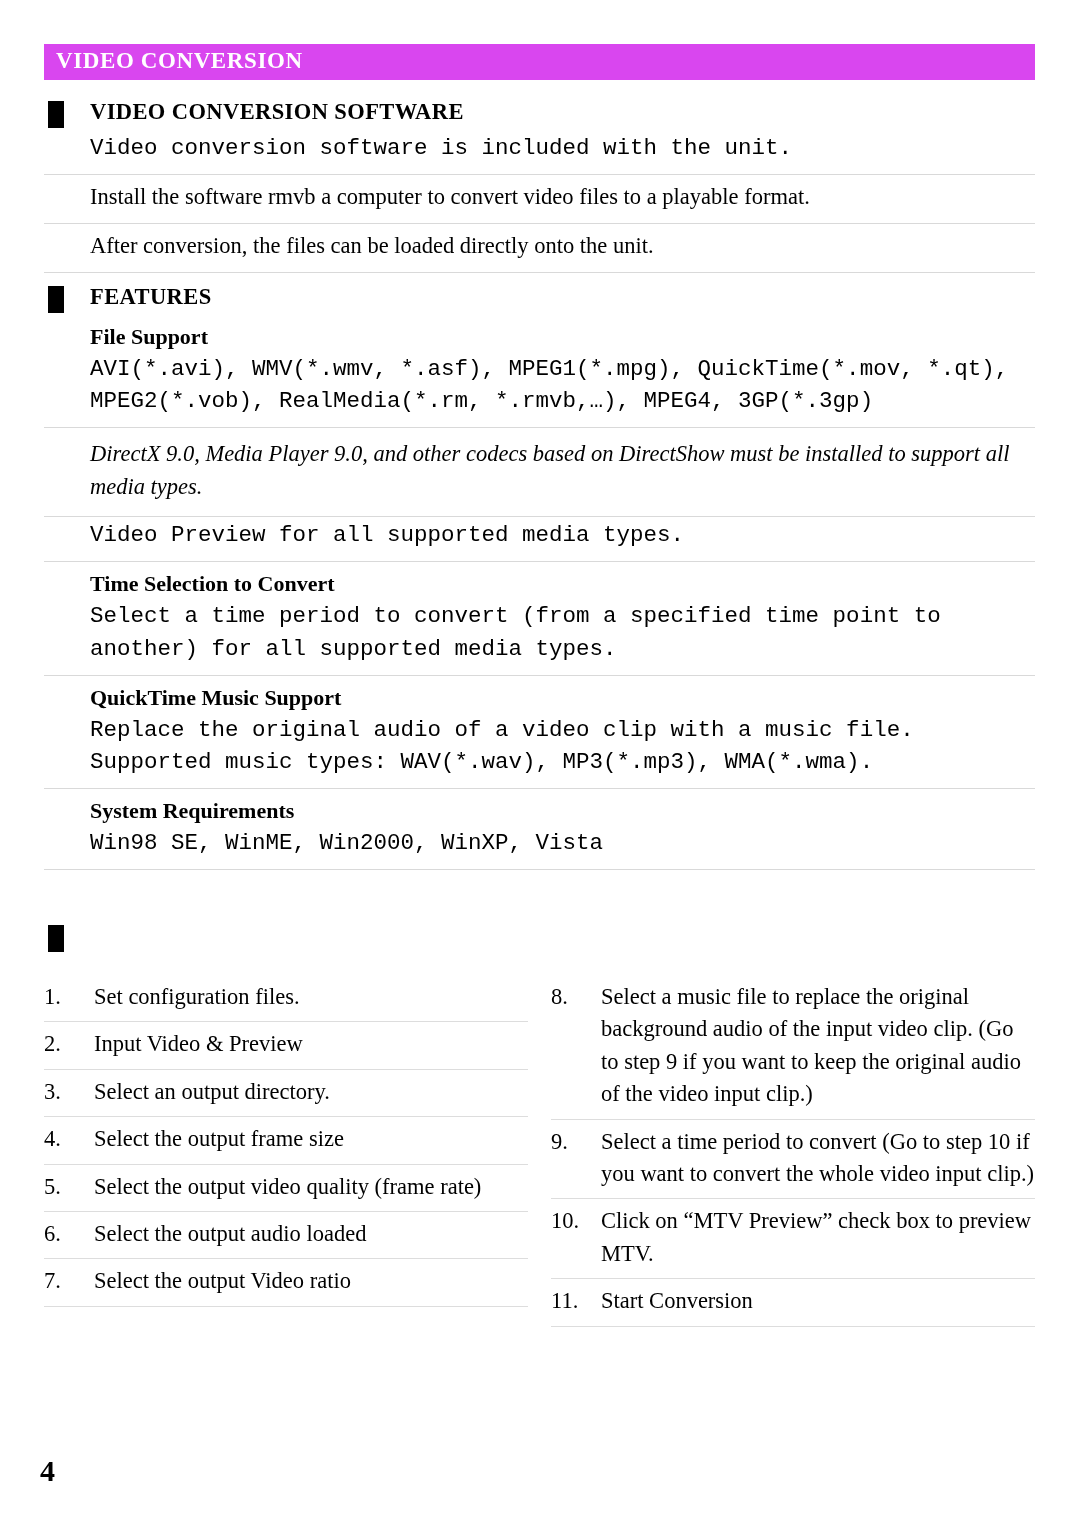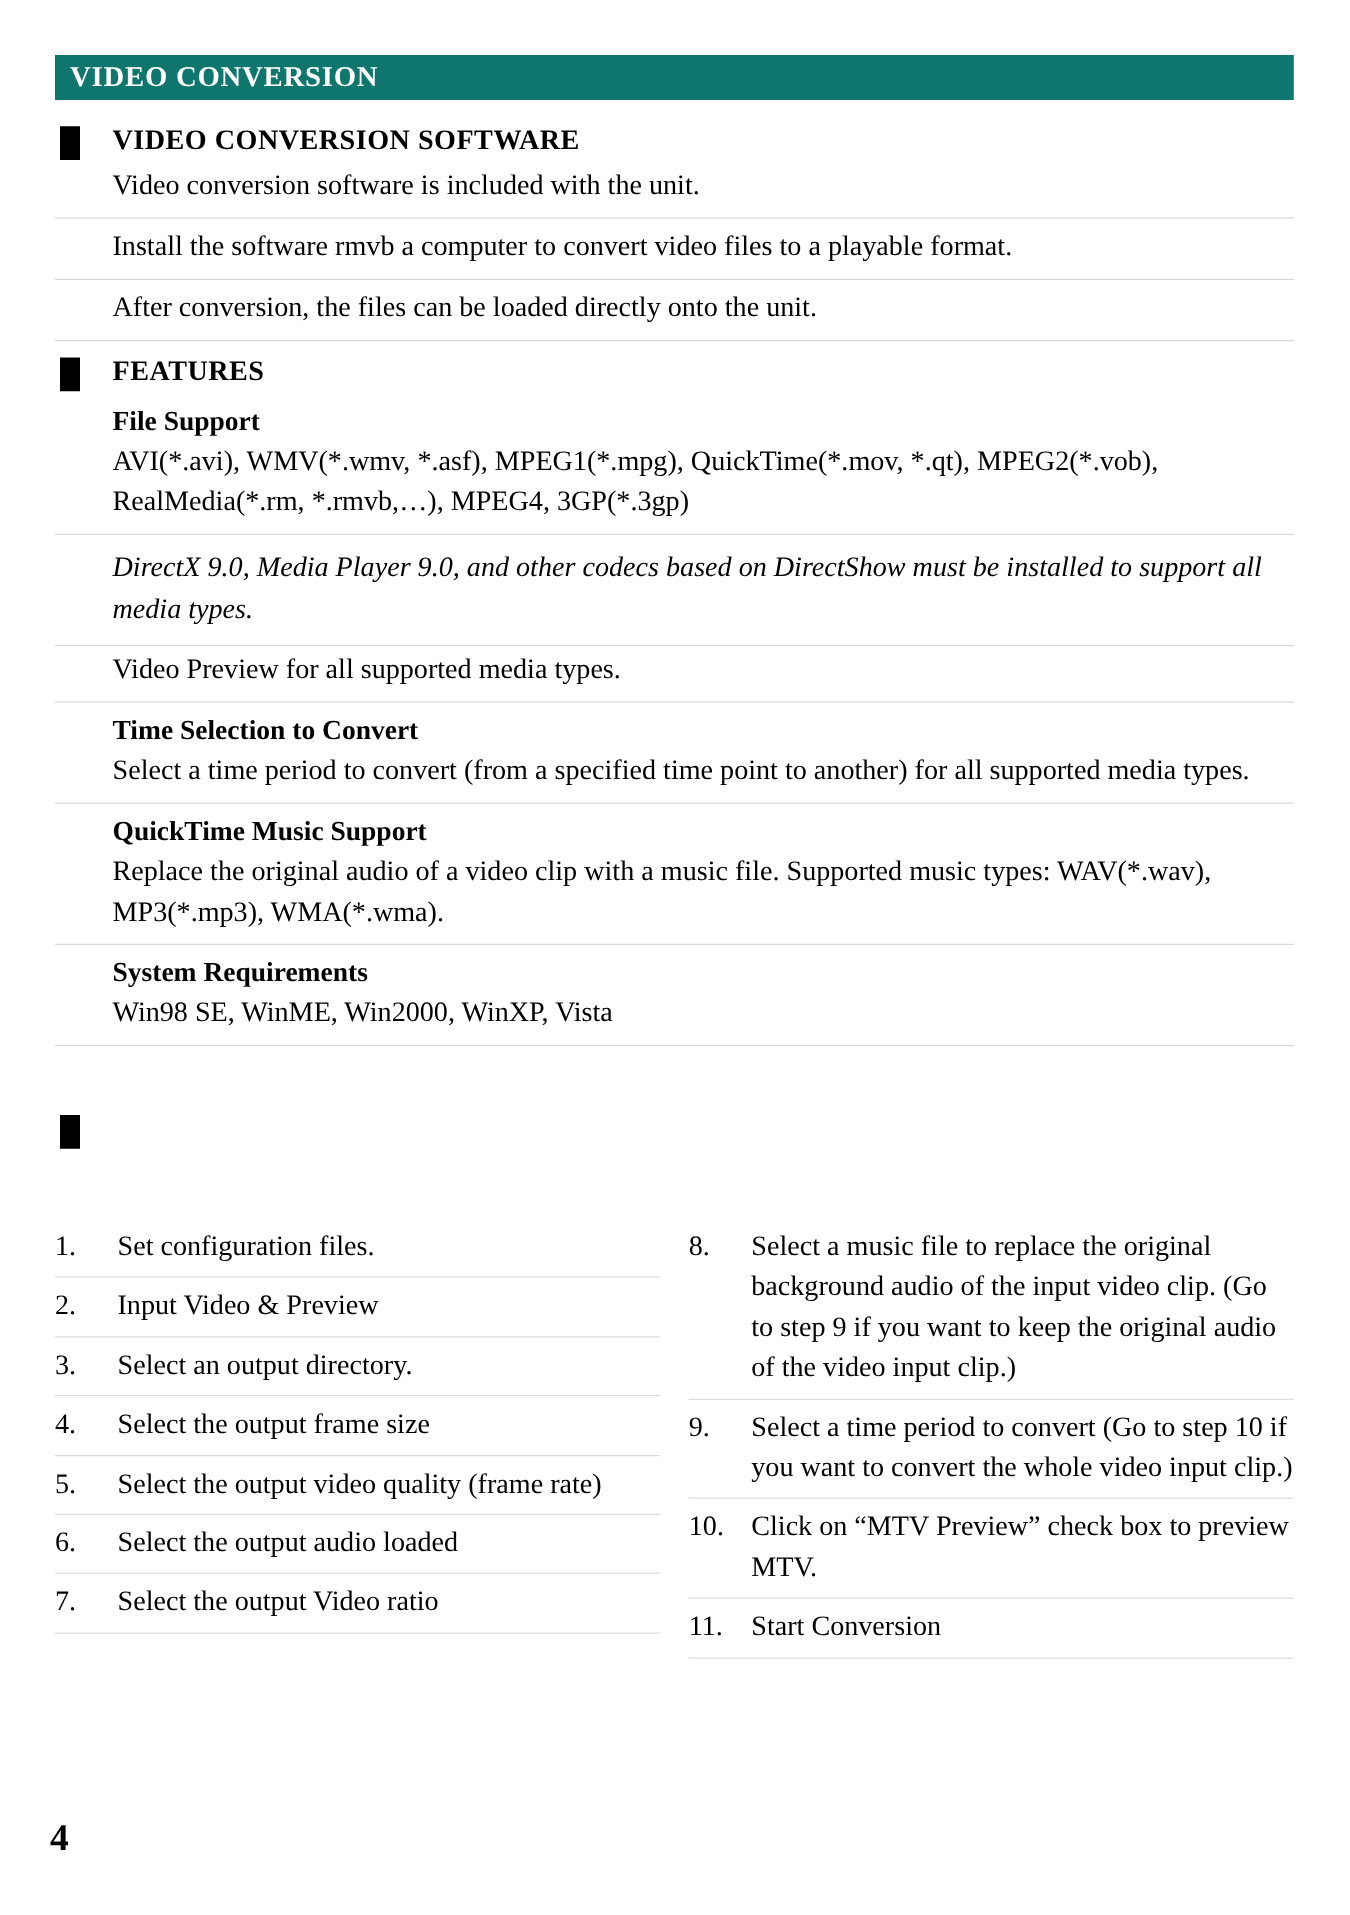--- a/index.html
+++ b/index.html
@@ -23,21 +23,21 @@
     height: 1532px;
   }
 
   
   .header-bar {
     position: absolute;
     left: 44px;
     top: 44px;
     width: 991px;
     height: 36px;
-    background: #0f766e;
+    background: #d946ef;
     box-sizing: border-box;
   }
   .header-bar-title {
     position: absolute;
     left: 12px;
     top: 50%;
     transform: translateY(-52%);
     color: #ffffff;
     font-weight: bold;
     font-size: 23px;
@@ -94,21 +94,21 @@
   }
 
   
   .para {
     padding-left: 46px;
     font-size: 22.5px;
     line-height: 1.46;
     padding-top: 6px;
     padding-bottom: 9px;
   }
-  .para.tight { padding-top: 2px; }
+  .para.tight { padding-top: 2px; font-family: Liberation Mono, monospace; }
   .para.italic {
     font-style: italic;
     padding-top: 10px;
     padding-bottom: 12px;
   }
   .gap-lg { height: 42px; }
 
   
   .steps {
     position: absolute;

